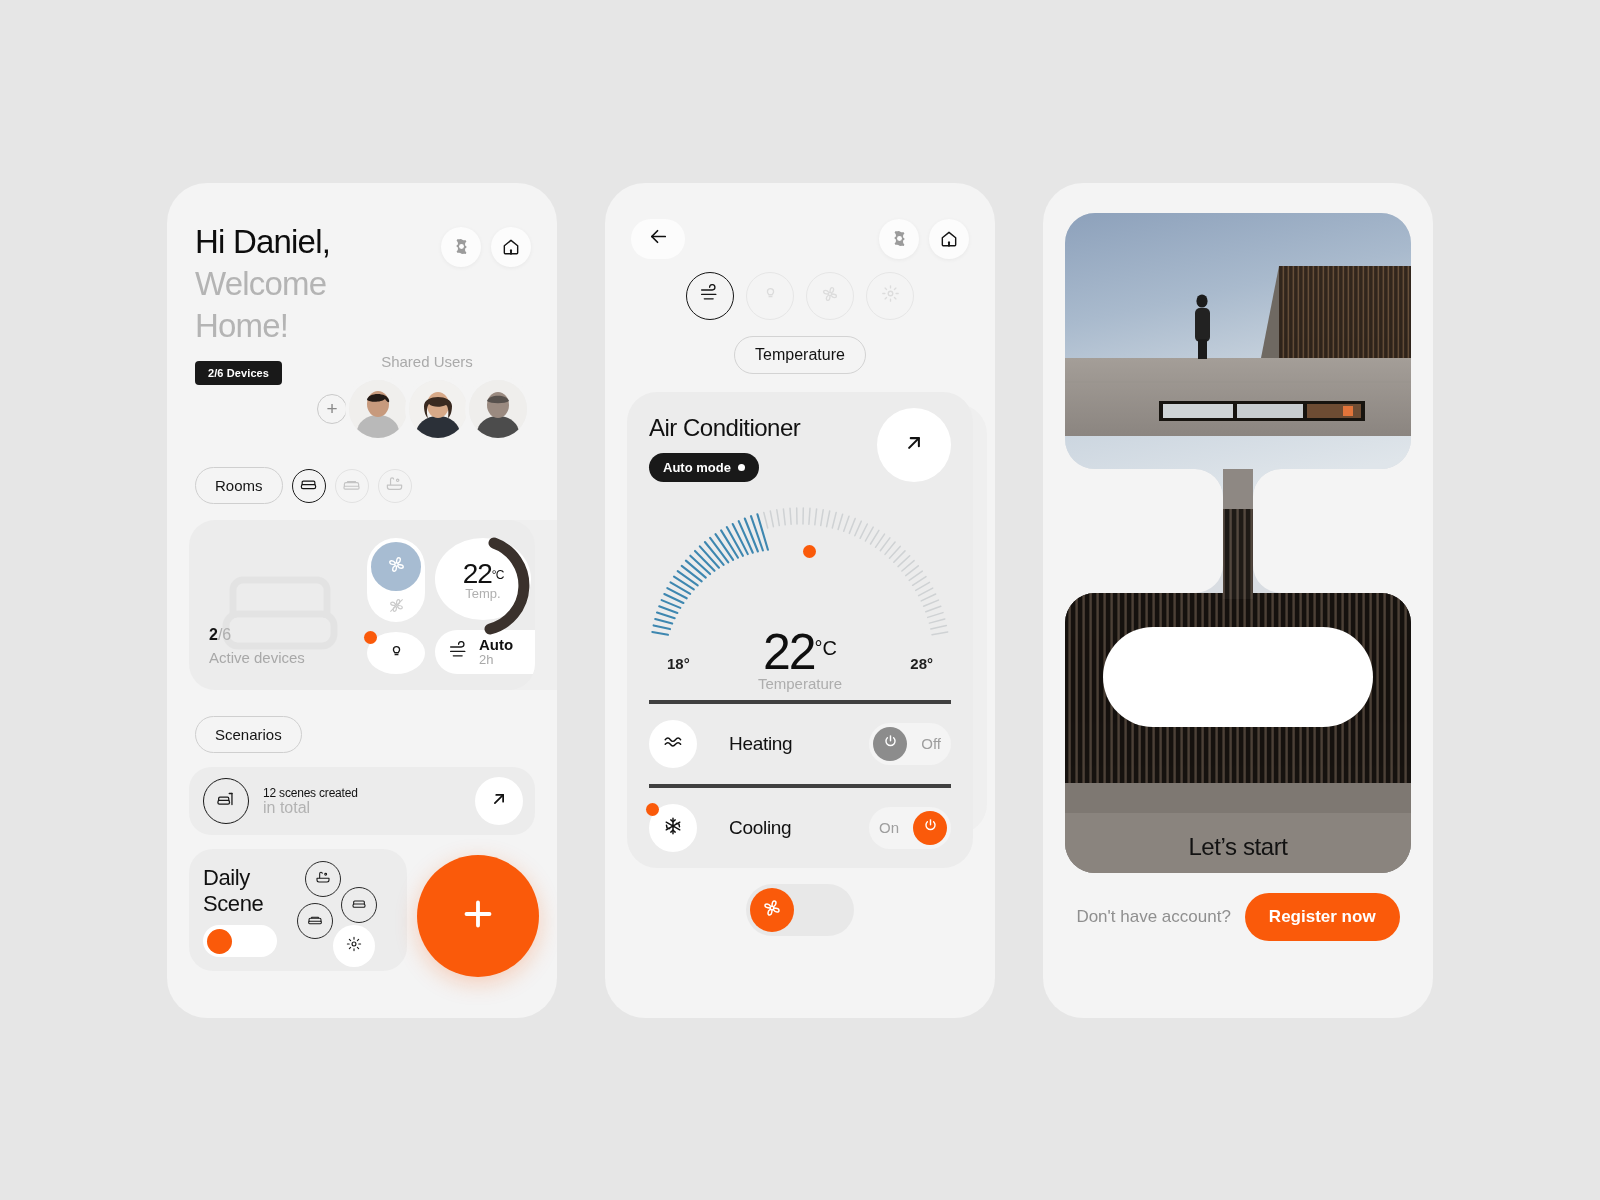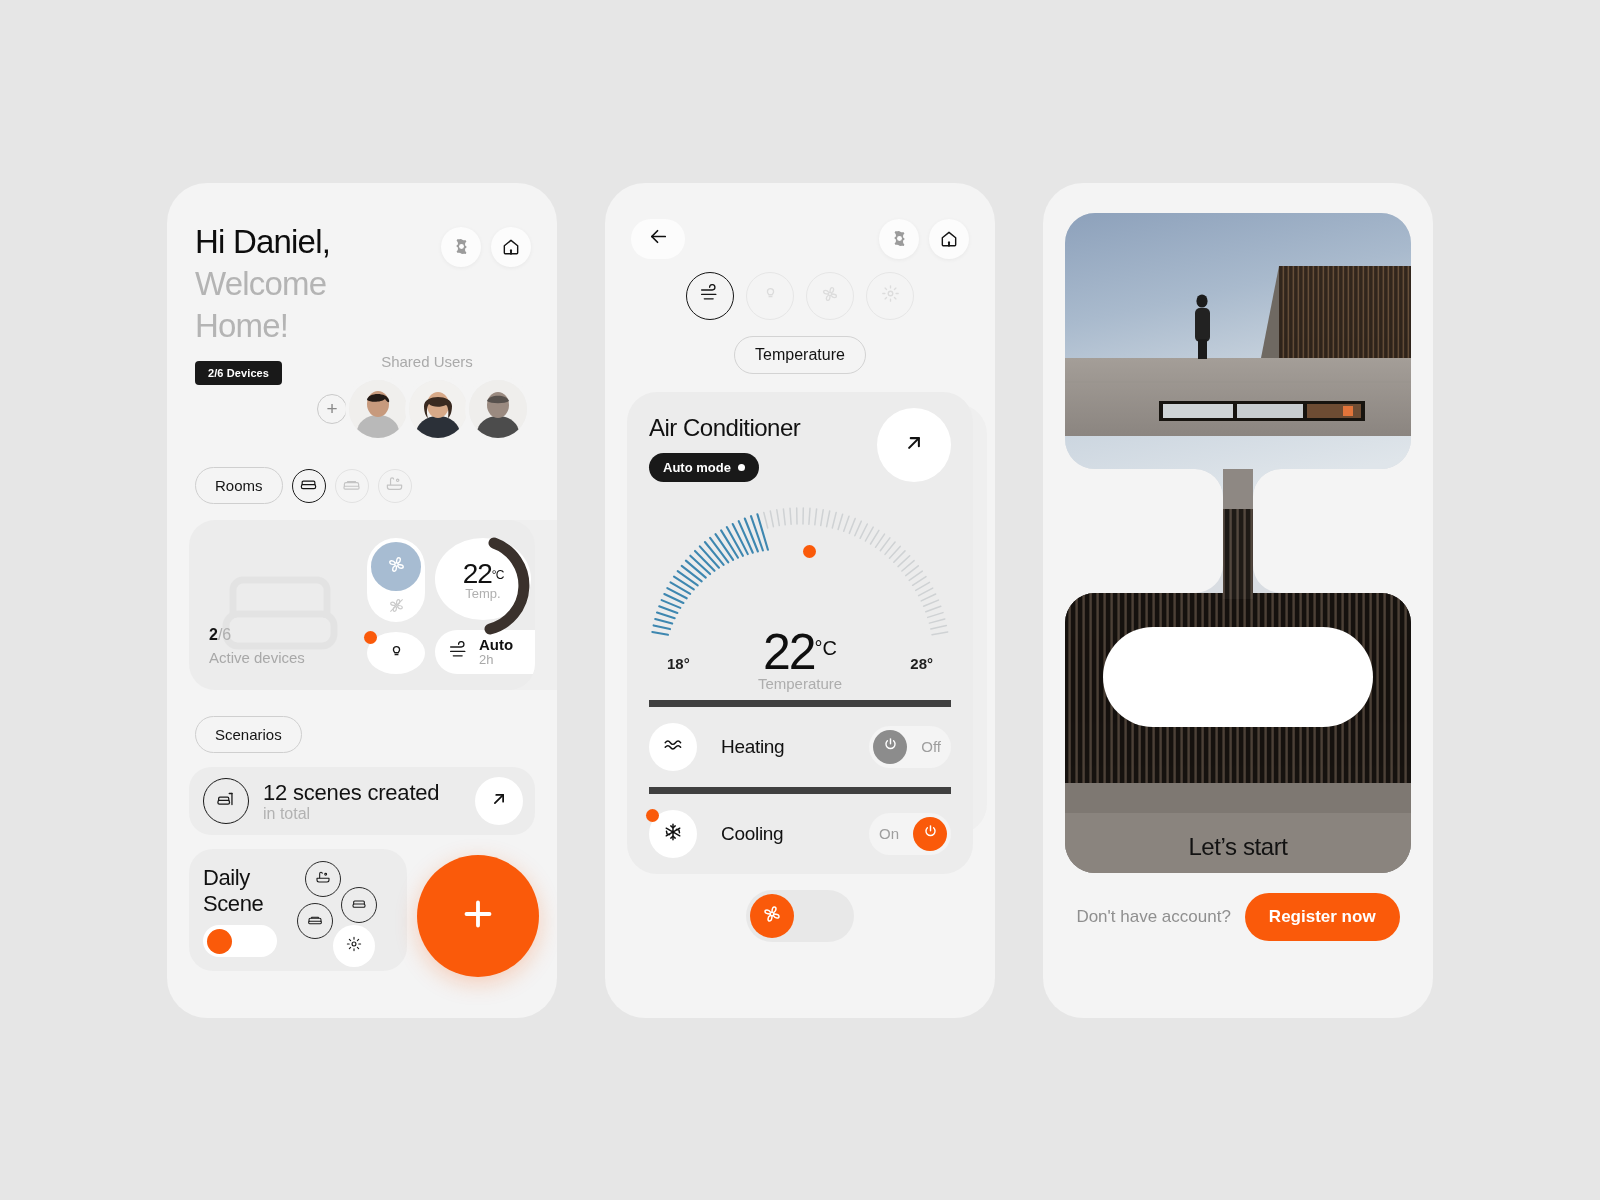--- a/index.html
+++ b/index.html
@@ -132,21 +132,21 @@
   .auto-pill .t2 { font-size: 13px; color: #a8a8a8; line-height: 1.1;}
 
   .scen-chip-row { padding: 0 28px; margin-top: 18px; }
   .scen-card {
     margin: 14px 22px 0 22px; height: 68px; background: #ececec; border-radius: 22px;
     display:flex; align-items:center; gap: 14px; padding: 0 12px 0 14px;
   }
   .scen-ring { width: 46px; height: 46px; border-radius: 50%; border: 1.8px solid #1a1a1a;
     display:flex;align-items:center;justify-content:center; flex: 0 0 auto;}
   .scen-txt { flex: 1 1 auto; }
-  .scen-t1 { font-size: 22px; font-weight: 500; color: #121212; letter-spacing: -.2px;}
+  .scen-t1 { font-size: 12px; font-weight: 500; color: #121212; letter-spacing: -.2px;}
   .scen-t2 { font-size: 16px; color: #b2b2b2; margin-top: -1px;}
   .arrow-btn { width: 48px; height: 48px; border-radius: 50%; background: #fff; display:flex;align-items:center;justify-content:center;flex:0 0 auto;}
 
   .daily-wrap { position: relative; margin: 14px 22px 0 22px; height: 128px; }
   .daily-card {
     position: absolute; left: 0; top: 0; width: 218px; height: 122px;
     background: #ececec; border-radius: 24px; padding: 16px 0 0 14px;
   }
   .daily-t { font-size: 22px; font-weight: 500; line-height: 1.15; color: #111; letter-spacing:-.4px;}
   .toggle {
@@ -190,21 +190,21 @@
   .gauge { position: relative; height: 210px; margin-top: 8px;}
   .gauge svg { position:absolute; left:50%; transform: translateX(-50%); top:0; }
   .g-dot { position:absolute; width:13px;height:13px;border-radius:50%;background:#fa5a0a; left: 50%; top: 55px; margin-left: 3px;}
   .g-min { position:absolute; left: 18px; bottom: 28px; font-size: 15px; font-weight:600; color:#1f1f1f;}
   .g-max { position:absolute; right: 18px; bottom: 28px; font-size: 15px; font-weight:600; color:#1f1f1f;}
   .g-center { position:absolute; left:0; right:0; bottom: 8px; text-align:center;}
   .g-val { font-size: 50px; font-weight: 500; color:#0f0f0f; letter-spacing:-2px;}
   .g-val sup { font-size:20px; font-weight:400; vertical-align: 14px; letter-spacing:0;}
   .g-lbl { font-size: 15px; color:#adadad; margin-top:-6px;}
 
-  .ac-row { display:flex; align-items:center; gap: 24px; padding: 16px 0; border-top: 7px solid #404040; justify-content: center; }
+  .ac-row { display:flex; align-items:center; gap: 32px; padding: 16px 0; border-top: 4px solid #404040; justify-content: center; }
   .ac-row .ico { width: 48px; height:48px; border-radius:50%; background:#fff; display:flex;align-items:center;justify-content:center; position:relative; flex:0 0 auto;}
   .ac-row .nm { flex:1 1 auto; font-size:19px; font-weight:500; color:#111; letter-spacing:-.3px;}
   .pw-pill { display:flex; align-items:center; gap: 8px; background:#f4f4f4; border-radius:22px; padding: 4px; }
   .pw-pill .lab { font-size: 15px; color:#9e9e9e; padding: 0 6px;}
   .pw-btn { width: 34px; height:34px; border-radius:50%; display:flex;align-items:center;justify-content:center;}
   .pw-btn.off { background:#8c8c8c; }
   .pw-btn.on { background:#fa5a0a; }
 
   .bottom-fan { display:flex; justify-content:center; margin-top: 16px;}
   .bf-pill { width: 108px; height: 52px; border-radius: 26px; background:#e8e8e8; display:flex; align-items:center; padding:0 4px;}

